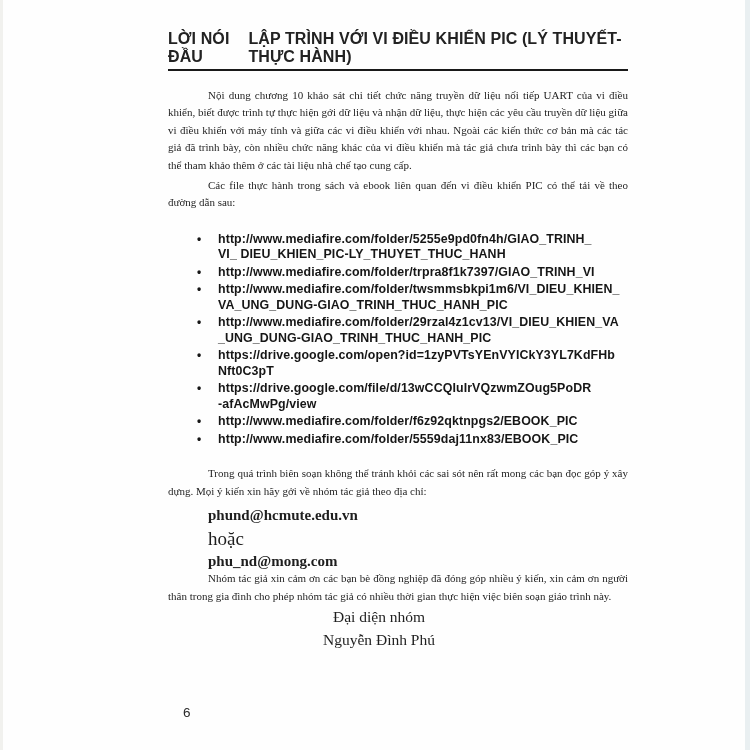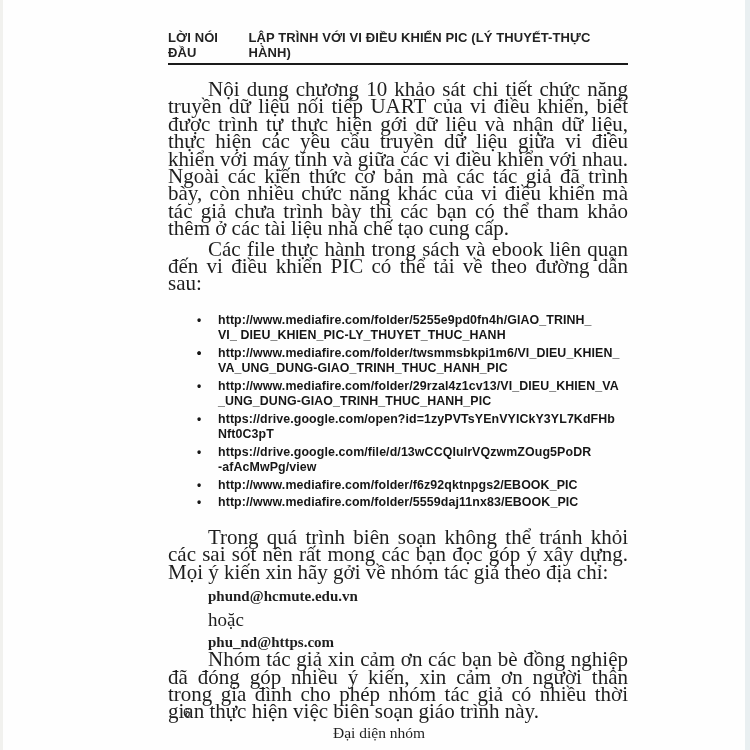--- a/index.html
+++ b/index.html
@@ -24,29 +24,29 @@
   }
   .content{
     position:absolute;left:168px;top:30px;width:460px;
   }
   .header{
     display:flex;justify-content:space-between;
     border-bottom:2px solid #1a1a1a;
     padding-bottom:3px;
     font-family:"Liberation Sans","DejaVu Sans",sans-serif;
     font-weight:bold;
-    font-size:13px;
+    font-size:16px;
     letter-spacing:0.1px;
     color:#222;
   }
   .body-par{
     margin:0;
     text-align:justify;
     text-indent:40px;
-    font-size:21px;
+    font-size:11px;
     line-height:17.4px;
   }
   .p1{margin-top:16px;}
   .p2{margin-top:3px;}
   .p3{margin-top:18px;}
   .p4{margin-top:0;}
   ul.links{
     list-style:none;
     margin:20px 0 0 0;
     padding:0 0 0 50px;
@@ -112,20 +112,21 @@
     <p class="body-par p1">Nội dung chương 10 khảo sát chi tiết chức năng truyền dữ liệu nối tiếp UART của vi điều khiển, biết được trình tự thực hiện gới dữ liệu và nhận dữ liệu, thực hiện các yêu cầu truyền dữ liệu giữa vi điều khiển với máy tính và giữa các vi điều khiển với nhau. Ngoài các kiến thức cơ bản mà các tác giả đã trình bày, còn nhiều chức năng khác của vi điều khiển mà tác giả chưa trình bày thì các bạn có thể tham khảo thêm ở các tài liệu nhà chế tạo cung cấp.</p>
 
     <p class="body-par p2">Các file thực hành trong sách và ebook liên quan đến vi điều khiển PIC có thể tải về theo đường dẫn sau:</p>
 
     <ul class="links">
       <li>
         <span>http://www.mediafire.com/folder/5255e9pd0fn4h/GIAO_TRINH_</span>
         <span>VI_ DIEU_KHIEN_PIC-LY_THUYET_THUC_HANH</span>
       </li>
       <li>
+        <span>http://www.mediafire.com/folder/trpra8f1k7397/GIAO_TRINH_VI</span>
       </li>
       <li>
         <span>http://www.mediafire.com/folder/twsmmsbkpi1m6/VI_DIEU_KHIEN_</span>
         <span>VA_UNG_DUNG-GIAO_TRINH_THUC_HANH_PIC</span>
       </li>
       <li>
         <span>http://www.mediafire.com/folder/29rzal4z1cv13/VI_DIEU_KHIEN_VA</span>
         <span>_UNG_DUNG-GIAO_TRINH_THUC_HANH_PIC</span>
       </li>
       <li>
@@ -141,21 +142,21 @@
       </li>
       <li>
         <span>http://www.mediafire.com/folder/5559daj11nx83/EBOOK_PIC</span>
       </li>
     </ul>
 
     <p class="body-par p3">Trong quá trình biên soạn không thể tránh khỏi các sai sót nên rất mong các bạn đọc góp ý xây dựng. Mọi ý kiến xin hãy gởi về nhóm tác giả theo địa chỉ:</p>
 
     <div class="email">phund@hcmute.edu.vn</div>
     <div class="or">hoặc</div>
-    <div class="email second">phu_nd@https.com</div>
+    <div class="email second">phu_nd@mong.com</div>
 
     <p class="body-par p4">Nhóm tác giả xin cảm ơn các bạn bè đồng nghiệp đã đóng góp nhiều ý kiến, xin cảm ơn người thân trong gia đình cho phép nhóm tác giả có nhiều thời gian thực hiện việc biên soạn giáo trình này.</p>
 
     <div class="sig">
       <div>Đại diện nhóm</div>
       <div>Nguyễn Đình Phú</div>
     </div>
 
   </div>
 

